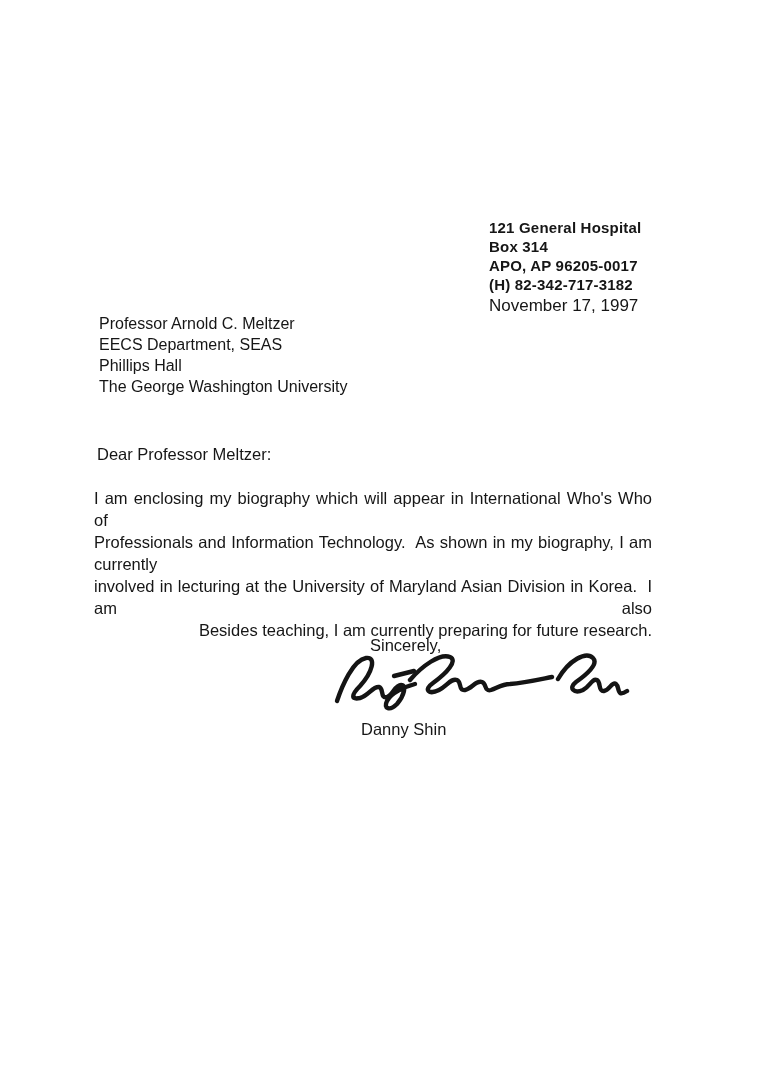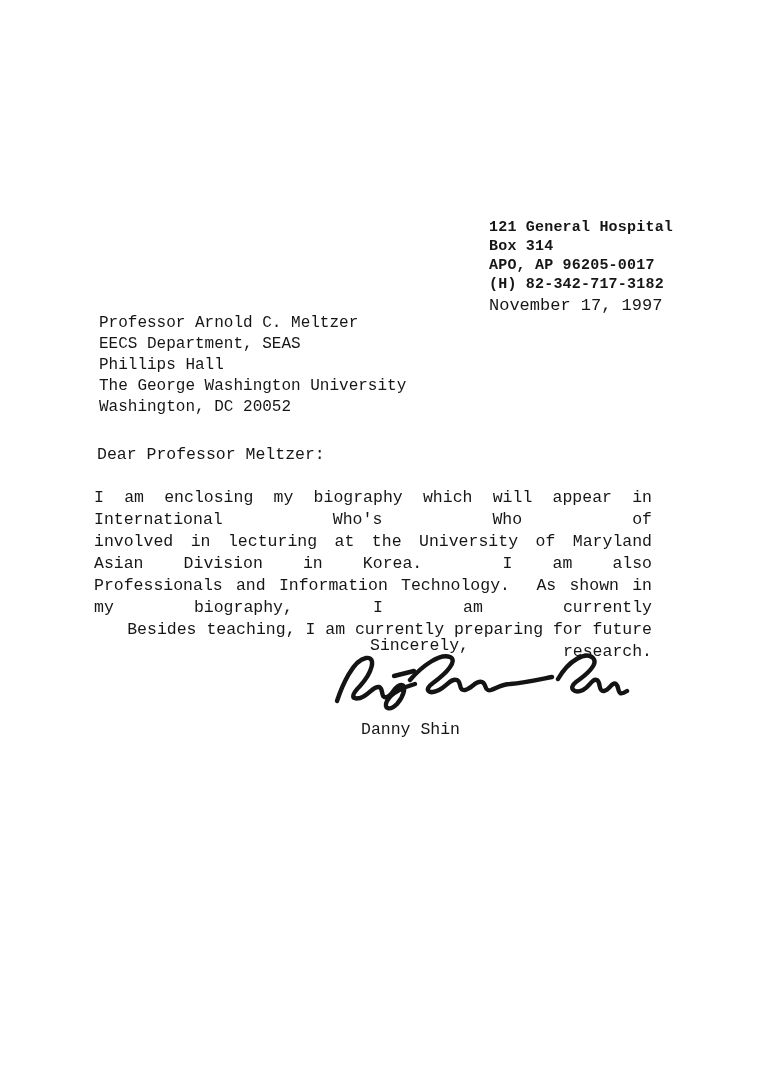--- a/index.html
+++ b/index.html
@@ -6,21 +6,21 @@
     margin: 0;
     padding: 0;
     background: #ffffff;
   }
   .page {
     position: relative;
     width: 760px;
     height: 1089px;
     background: #ffffff;
     overflow: hidden;
-    font-family: Liberation Mono, monospace;
+    font-family: Liberation Sans, sans-serif;
     color: #161616;
   }
   .sender-block {
     position: absolute;
     left: 489px;
     top: 218px;
     font-size: 15px;
     line-height: 19px;
     font-weight: bold;
     letter-spacing: 0.2px;
@@ -92,29 +92,28 @@
     <div>(H) 82-342-717-3182</div>
   </div>
 
   <div class="date-line">November 17, 1997</div>
 
   <div class="recipient-block">
     <div>Professor Arnold C. Meltzer</div>
     <div>EECS Department, SEAS</div>
     <div>Phillips Hall</div>
     <div>The George Washington University</div>
-    <div>Washington, DC 20052</div>
   </div>
 
   <div class="salutation">Dear Professor Meltzer:</div>
 
   <div class="letter-body">
     <div class="jline">I am enclosing my biography which will appear in International Who's Who of</div>
+    <div class="jline">Professionals and Information Technology.  As shown in my biography, I am currently</div>
     <div class="jline">involved in lecturing at the University of Maryland Asian Division in Korea.  I am also</div>
-    <div class="jline">Professionals and Information Technology.  As shown in my biography, I am currently</div>
     <div class="lastline">Besides teaching, I am currently preparing for future research.</div>
   </div>
 
   <div class="closing-phrase">Sincerely,</div>
 
   <svg class="signature-svg" width="296" height="64" viewBox="0 0 296 64" fill="none" xmlns="http://www.w3.org/2000/svg">
 
     <path d="M3 51 C 8 36, 19 10, 32 8 C 43 6.5, 38 23, 26 36 C 17 45, 17 50, 26 48 C 34 46, 39 36, 45 37 C 50 38, 46 49, 53 47 C 59 45, 61 35, 67 35 C 73 35, 70 46, 63 54 C 56 61, 49 59, 53 51 C 57 43, 70 37, 81 34" stroke="#141414" stroke-width="4.4" stroke-linecap="round" stroke-linejoin="round"></path>
 
     <path d="M60 26 L 80 21" stroke="#141414" stroke-width="4.4" stroke-linecap="round"></path>

